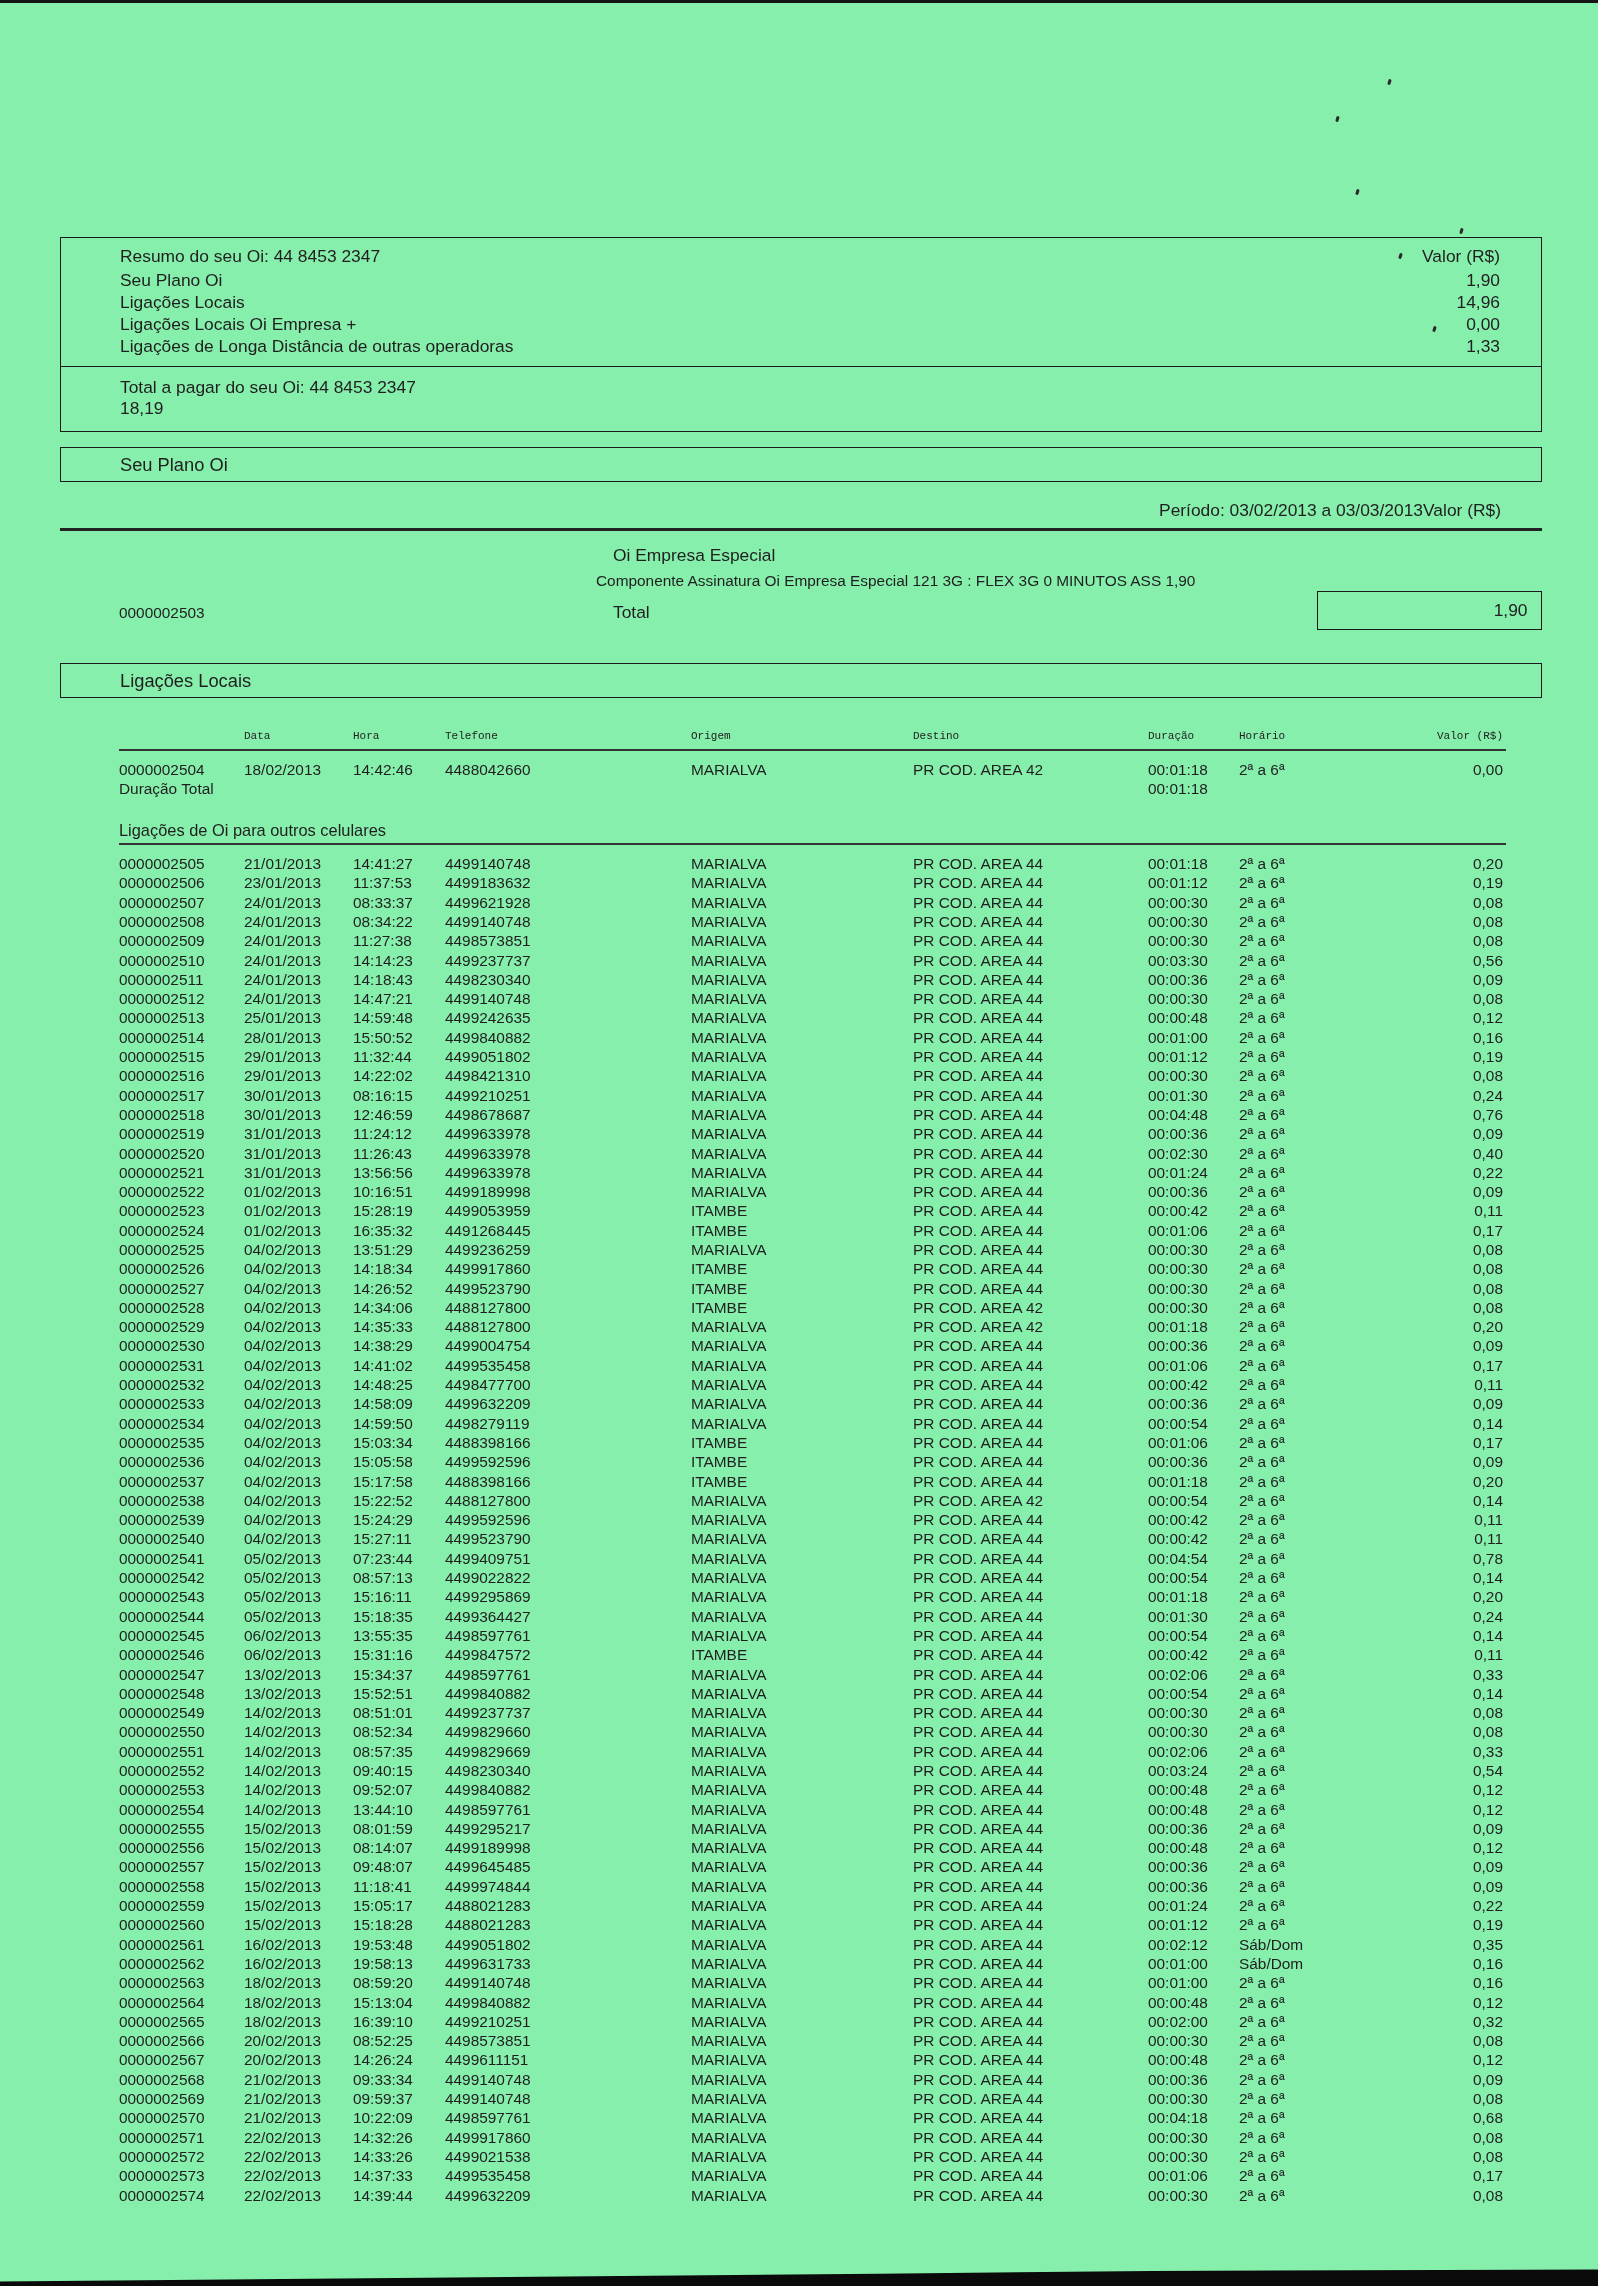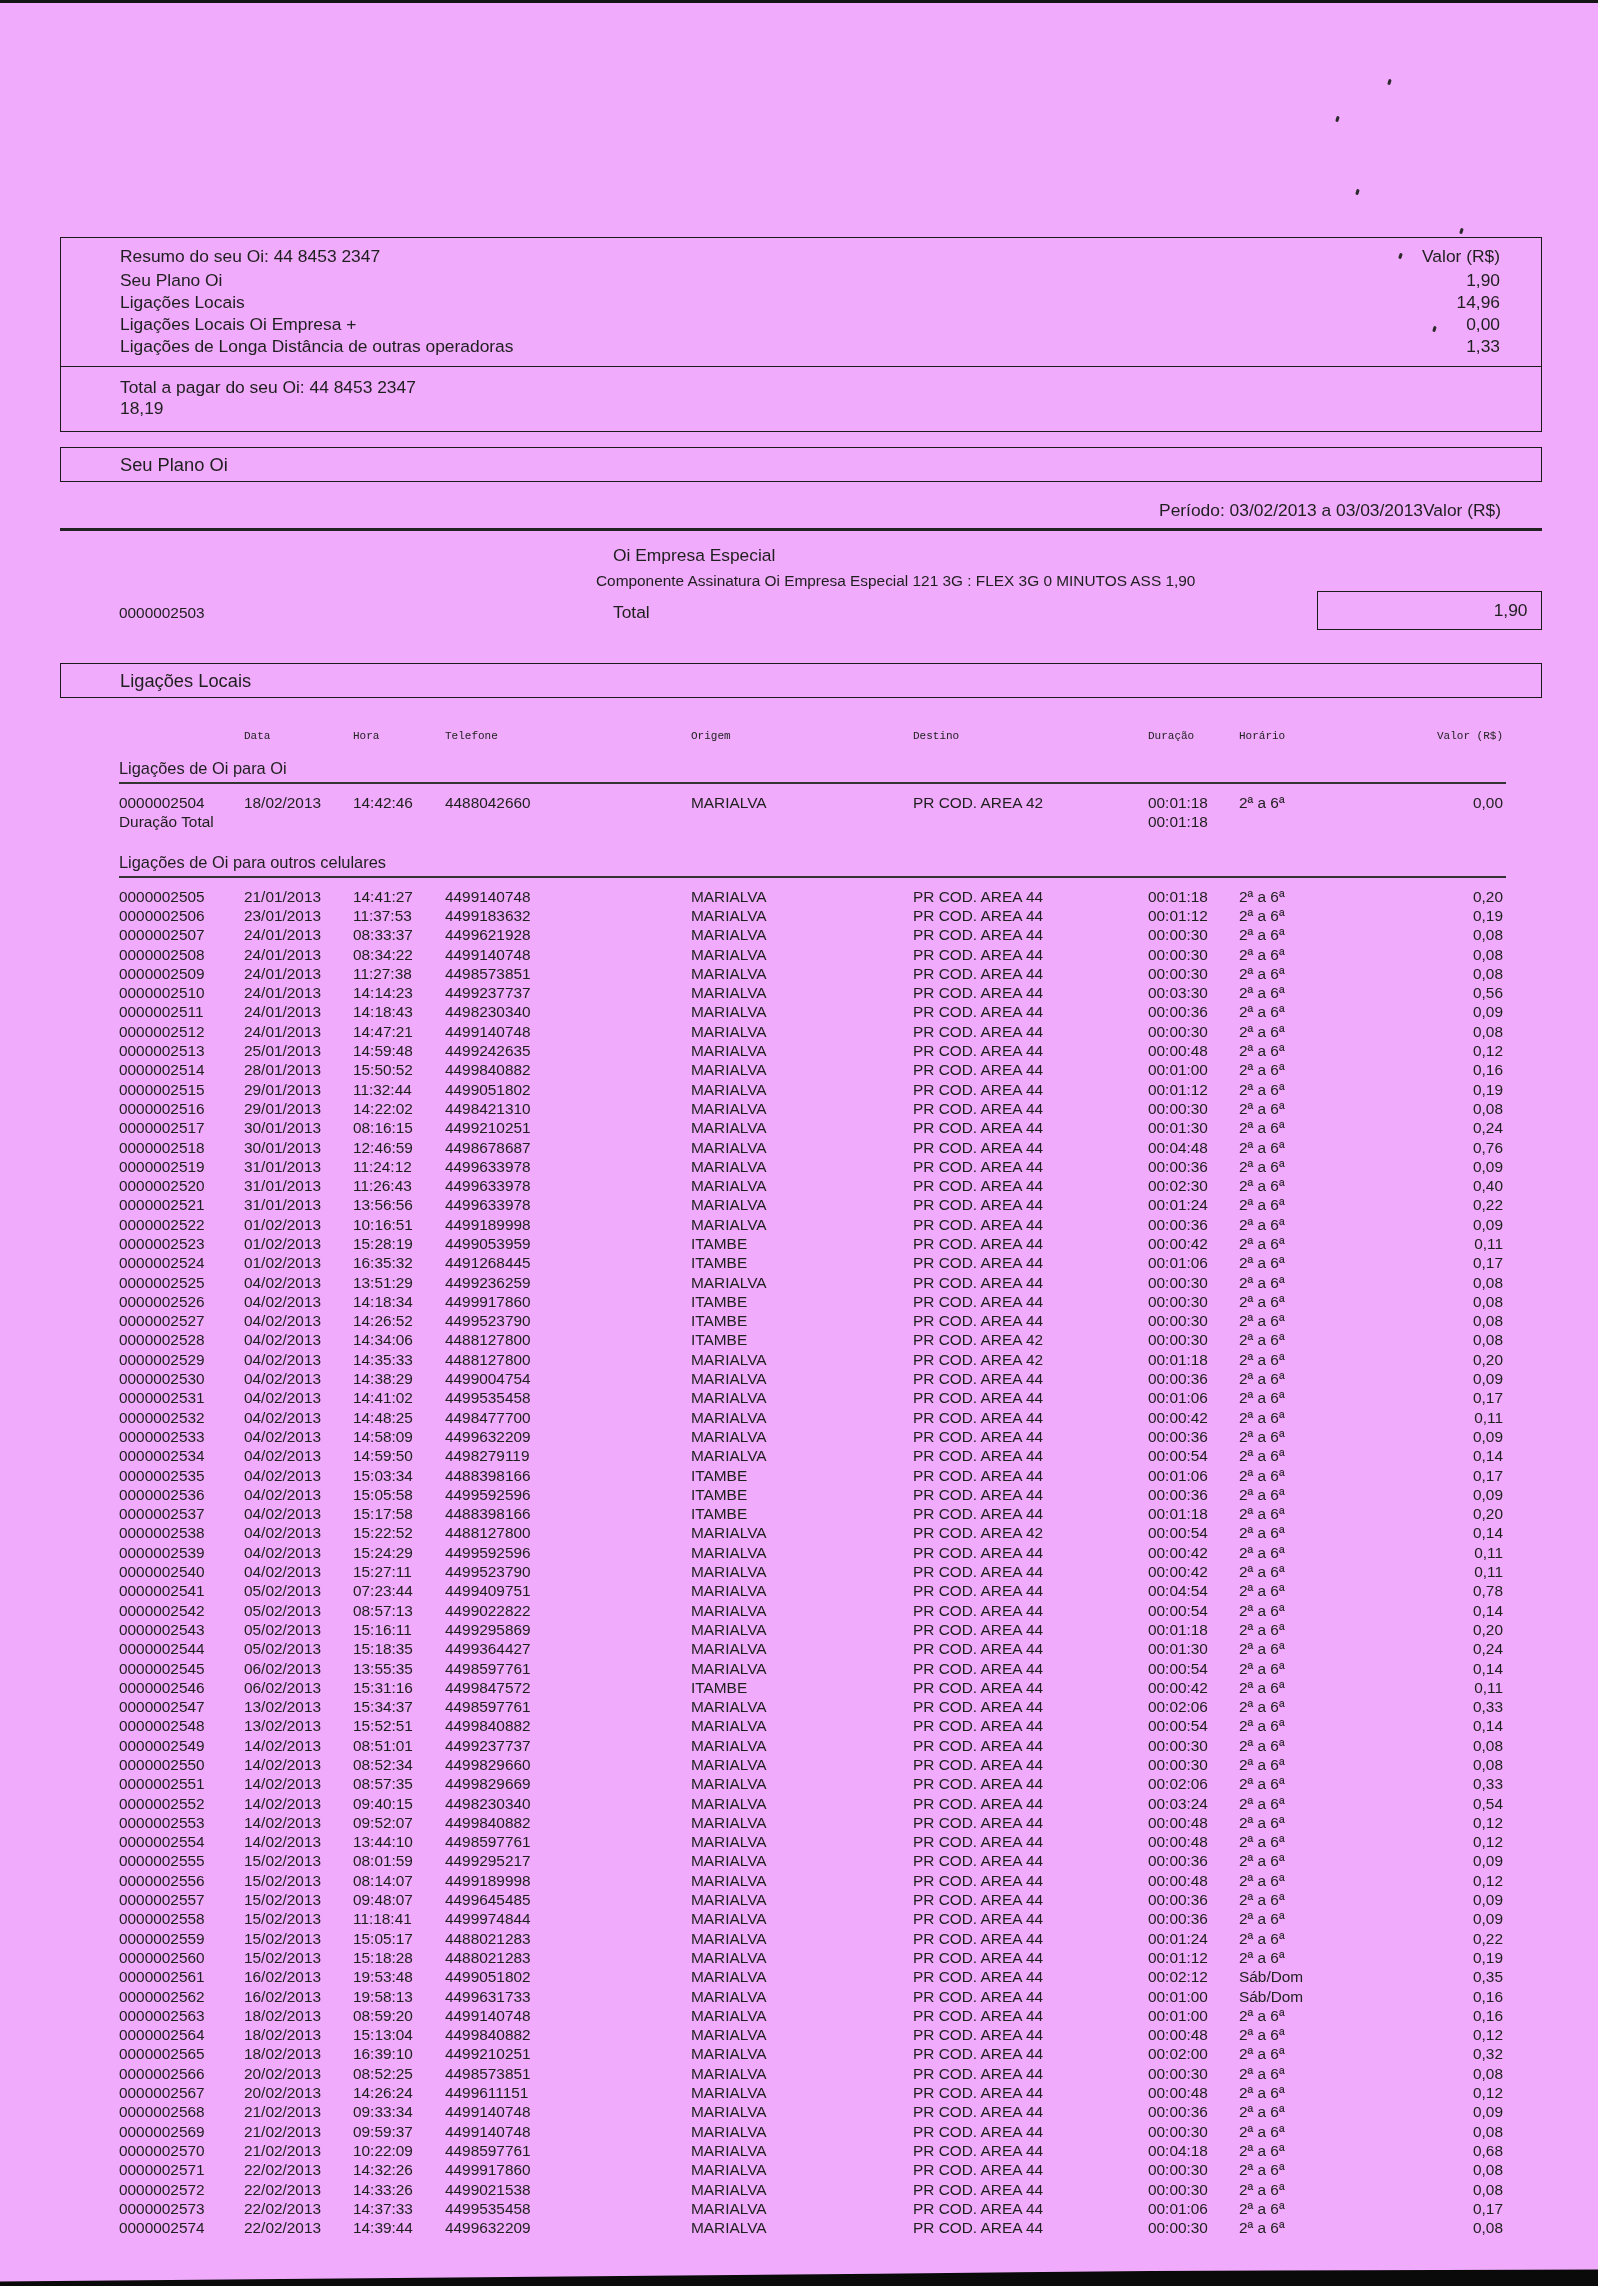--- a/index.html
+++ b/index.html
@@ -1,16 +1,16 @@
 <!DOCTYPE html>
 <html><head>
 <meta charset="utf-8">
 <style>
   html,body{margin:0;padding:0;background:#e8e8e8;}
-  .page{position:relative;width:1599px;height:2286px;background:#f0abfc;overflow:hidden;
+  .page{position:relative;width:1599px;height:2286px;background:#86efac;overflow:hidden;
         font-family:"Liberation Sans","DejaVu Sans",sans-serif;color:#1f1f1f;}
   .top-artifact{position:absolute;top:0;left:0;width:1599px;height:2.9px;background:#151515;}
   .speck{position:absolute;width:2.9px;height:5.8px;background:#2a2a2a;border-radius:1.9px;transform:rotate(18deg);}
   .content{position:absolute;left:60px;top:0;width:1482px;}
 
   
   .summary-box{margin-top:237px;border:1.9px solid #1a1a1a;padding:5.8px 41px 0 59px;}
   .sum-row{display:flex;justify-content:space-between;line-height:22px;font-size:17.4px;}
   .sum-head{line-height:25px;}
   .sum-total{display:flex;justify-content:space-between;border-top:1.9px solid #1a1a1a;
@@ -115,21 +115,20 @@
       <span class="c-hora">Hora</span>
       <span class="c-tel">Telefone</span>
       <span class="c-orig">Origem</span>
       <span class="c-dest">Destino</span>
       <span class="c-dur">Duração</span>
       <span class="c-hor">Horário</span>
       <span class="c-val">Valor (R$)</span>
     </div>
 
     <section>
-      <div class="group-title">Ligações de Oi para Oi</div>
       <div class="group-rule"></div>
       <div class="group-rows">
           <div class="call-grid call-row">
     <span class="c-id">0000002504</span>
     <span class="c-data">18/02/2013</span>
     <span class="c-hora">14:42:46</span>
     <span class="c-tel">4488042660</span>
     <span class="c-orig">MARIALVA</span>
     <span class="c-dest">PR COD. AREA 42</span>
     <span class="c-dur">00:01:18</span>

